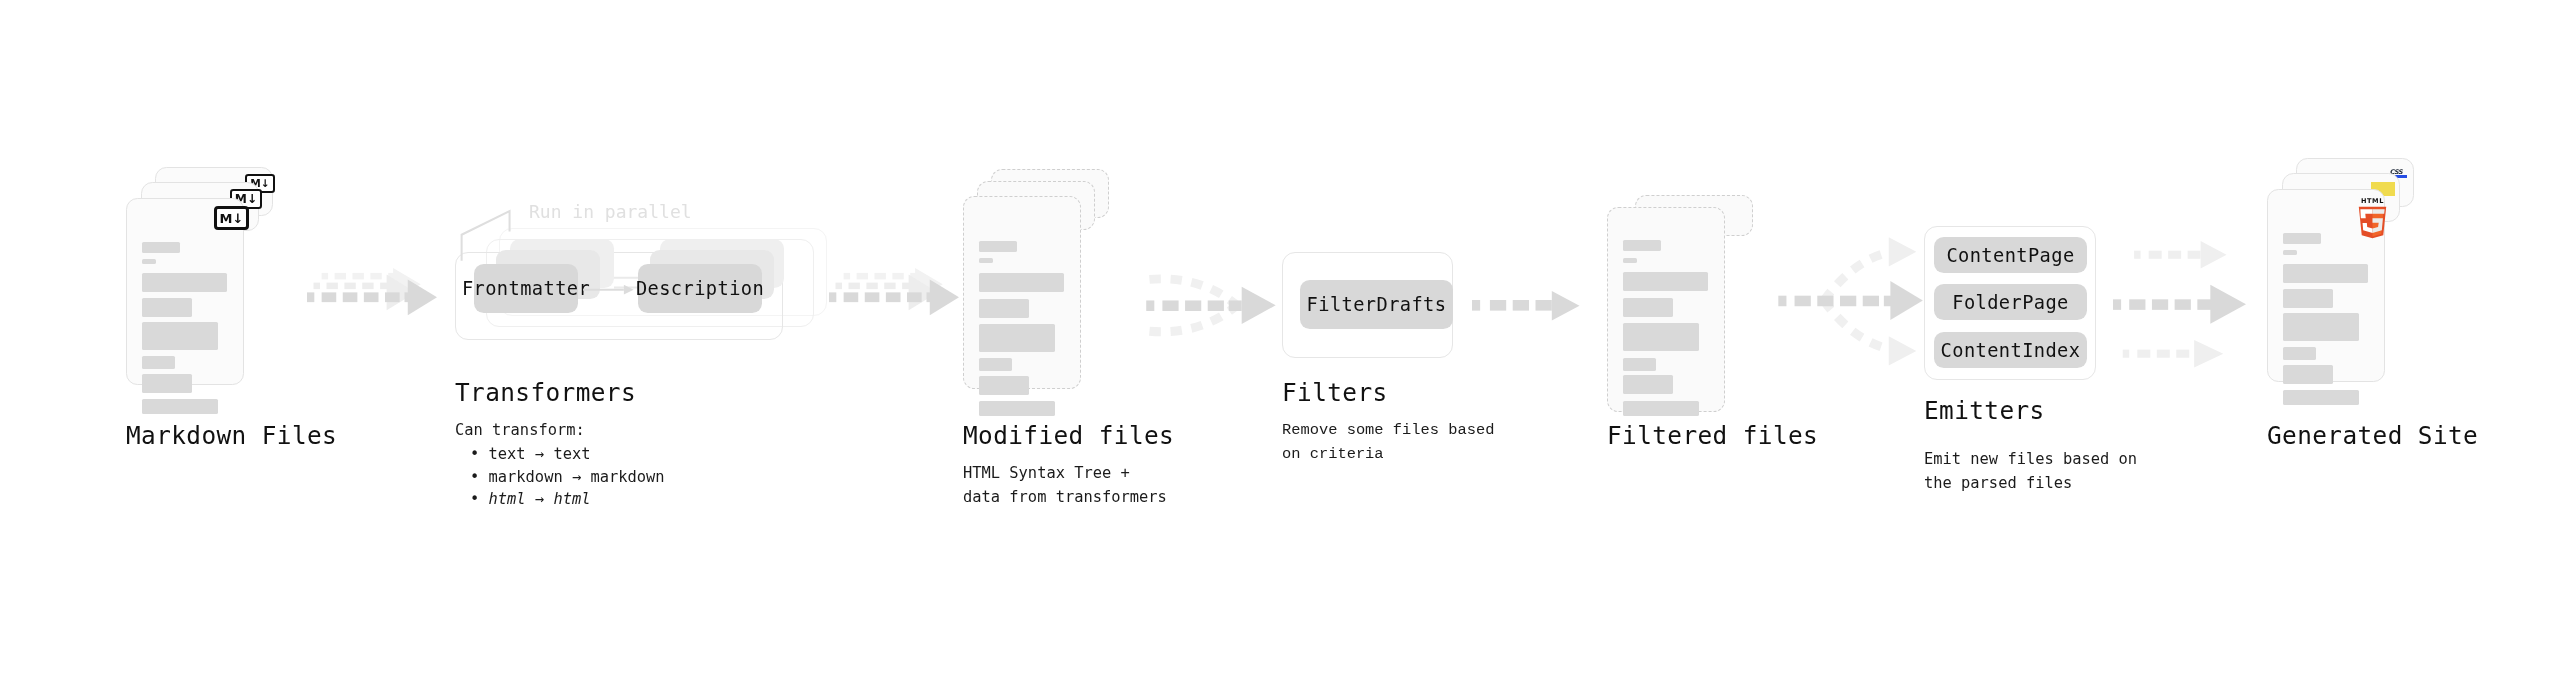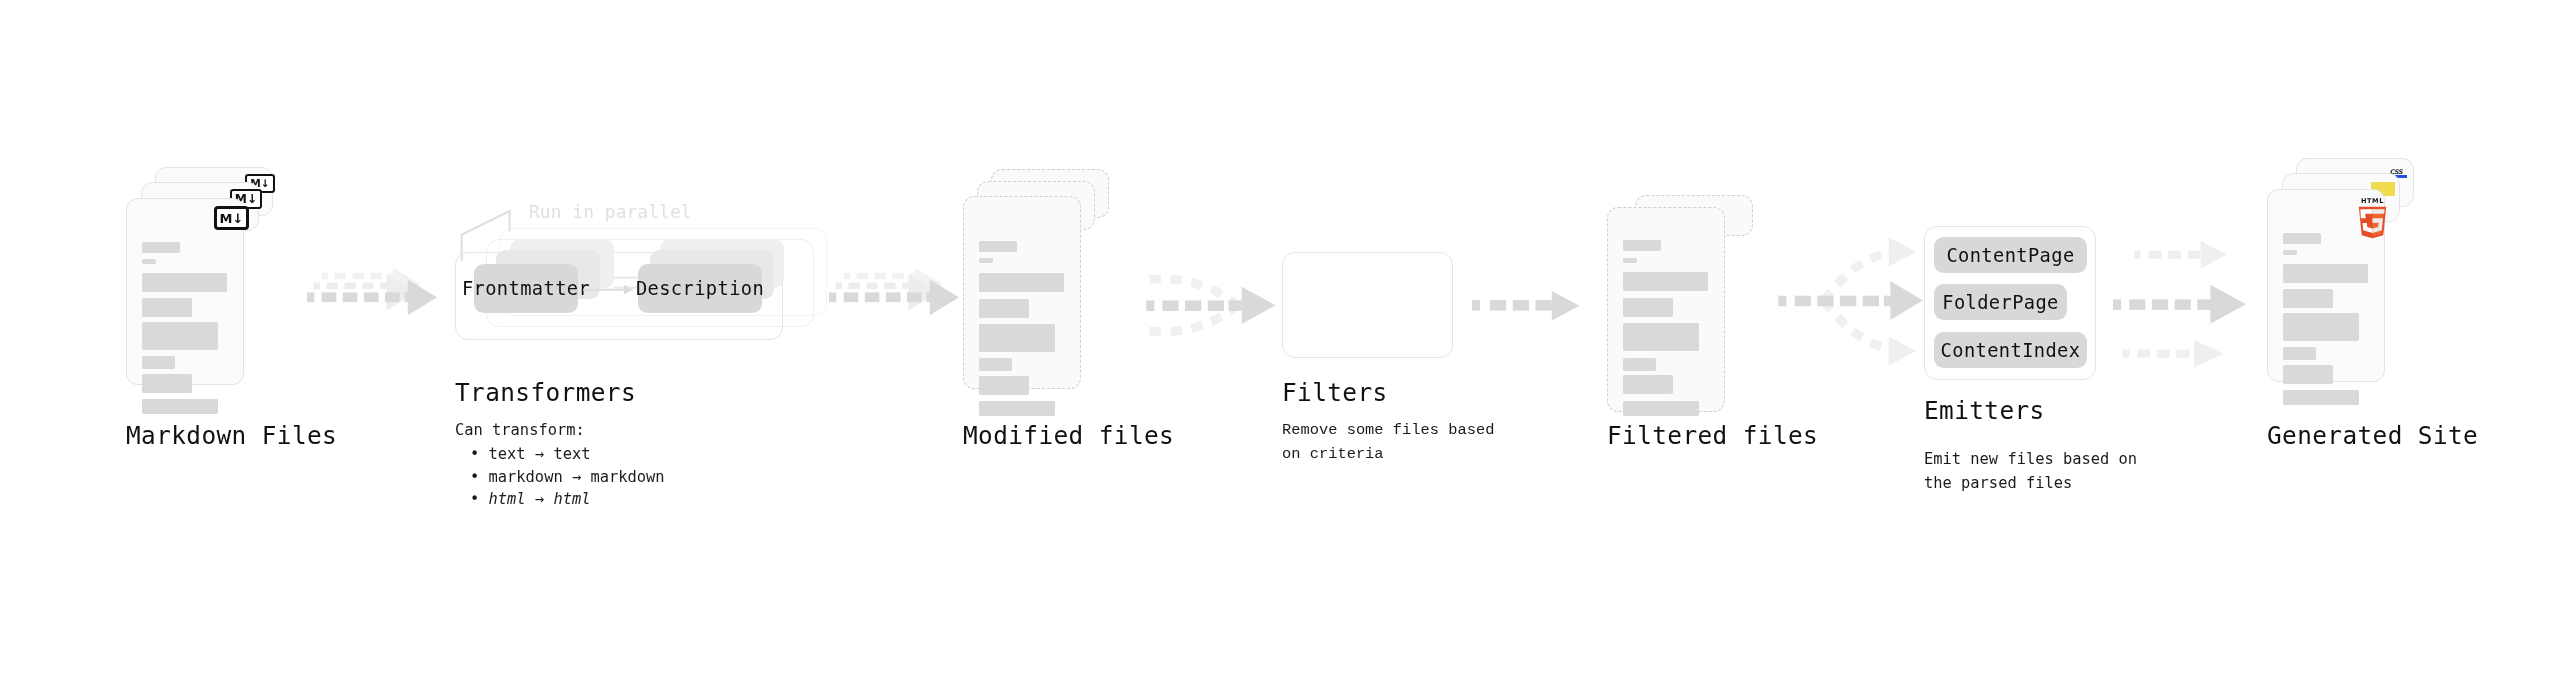--- a/index.html
+++ b/index.html
@@ -238,37 +238,40 @@
     <div class="skel" style="left:16.3px;top:72px;width:38px;height:10.6px;"></div>
     <div class="skel" style="left:16.3px;top:89px;width:14px;height:4.9px;"></div>
     <div class="skel" style="left:16.3px;top:104px;width:85px;height:18.7px;"></div>
     <div class="skel" style="left:16.3px;top:130px;width:50px;height:18.7px;"></div>
     <div class="skel" style="left:16.3px;top:155px;width:76px;height:28px;"></div>
     <div class="skel" style="left:16.3px;top:189px;width:32.5px;height:13px;"></div>
     <div class="skel" style="left:16.3px;top:207px;width:50px;height:18.7px;"></div>
     <div class="skel" style="left:16.3px;top:232px;width:76px;height:14.6px;"></div>
   </div>
   <div class="title" style="left:963px;top:421px;">Modified files</div>
+  <div class="subtitle" style="left:963px;top:462px;">HTML Syntax Tree +
+data from transformers</div>
 
   <svg class="node" style="left:1138px;top:260px;" width="154" height="89" viewBox="0 0 190 110">
     <g stroke="#f0f0f0" stroke-width="11" fill="none" stroke-dasharray="14 12">
       <path d="M 14 24 C 60 20 96 34 122 56"></path>
       <path d="M 14 88 C 60 92 96 78 122 56"></path>
     </g>
     <g fill="#d9d9d9">
       <rect x="10" y="50" width="10" height="13"></rect>
         <rect x="30" y="50" width="20" height="13"></rect>
         <rect x="58" y="50" width="20" height="13"></rect>
         <rect x="86" y="50" width="20" height="13"></rect>
       <rect x="112" y="50" width="16" height="13"></rect>
       <polygon points="128,33 170,56 128,79"></polygon>
     </g>
   </svg>
 
   <div class="group" style="left:1282px;top:252px;width:171px;height:106px;"></div>
+  <div class="pill" style="left:1300px;top:280px;width:153px;height:49px;">FilterDrafts</div>
   <div class="title" style="left:1282px;top:378px;">Filters</div>
   <div class="subtitle" style="left:1282px;top:419px;font-family:Liberation Mono, monospace;">Remove some files based
 on criteria</div>
 
   <svg class="node" style="left:1472px;top:291px;" width="114" height="49" viewBox="0 0 140 60">
     <g fill="#d9d9d9">
       <rect x="0" y="11" width="10" height="13"></rect>
         <rect x="22" y="11" width="20" height="13"></rect>
         <rect x="50" y="11" width="20" height="13"></rect>
         <rect x="78" y="11" width="20" height="13"></rect>
@@ -305,21 +308,21 @@
         <rect x="48" y="76" width="20" height="13"></rect>
         <rect x="76" y="76" width="20" height="13"></rect>
         <rect x="104" y="76" width="20" height="13"></rect>
         <rect x="130" y="76" width="12" height="13"></rect>
       <polygon points="138,58 178,82 138,106"></polygon>
     </g>
   </svg>
 
   <div class="group" style="left:1924px;top:226px;width:172px;height:154px;"></div>
   <div class="pill" style="left:1934px;top:237px;width:153px;height:36px;">ContentPage</div>
-  <div class="pill" style="left:1934px;top:284px;width:133px;height:36px;">FolderPage</div>
+  <div class="pill" style="left:1934px;top:284px;width:153px;height:36px;">FolderPage</div>
   <div class="pill" style="left:1934px;top:332px;width:153px;height:36px;">ContentIndex</div>
   <div class="title" style="left:1924px;top:396px;">Emitters</div>
   <div class="subtitle" style="left:1924px;top:448px;">Emit new files based on
 the parsed files</div>
 
   <svg class="node" style="left:2113px;top:236px;" width="146" height="138" viewBox="0 0 180 170">
     <g fill="#efefef">
       <rect x="26" y="18" width="8" height="10"></rect>
         <rect x="44" y="18" width="16" height="10"></rect>
         <rect x="68" y="18" width="16" height="10"></rect>

